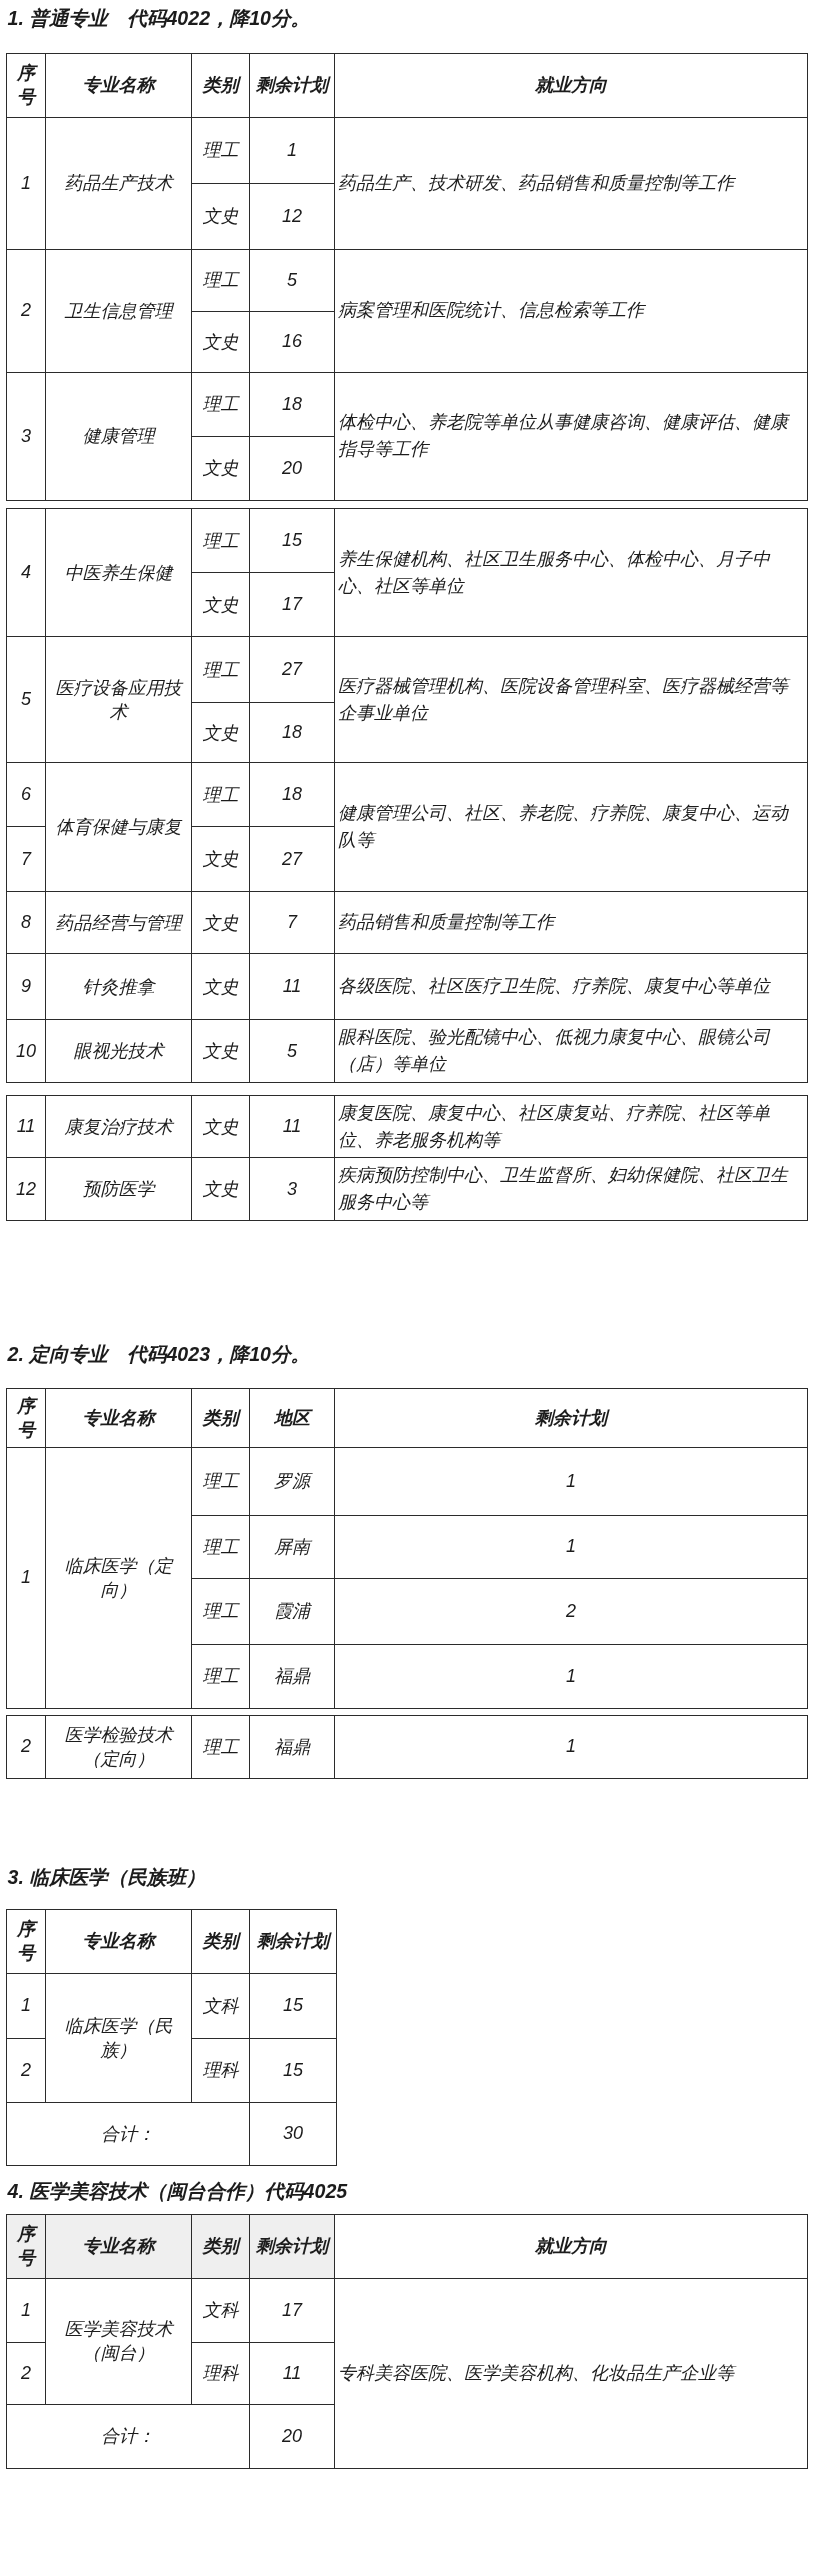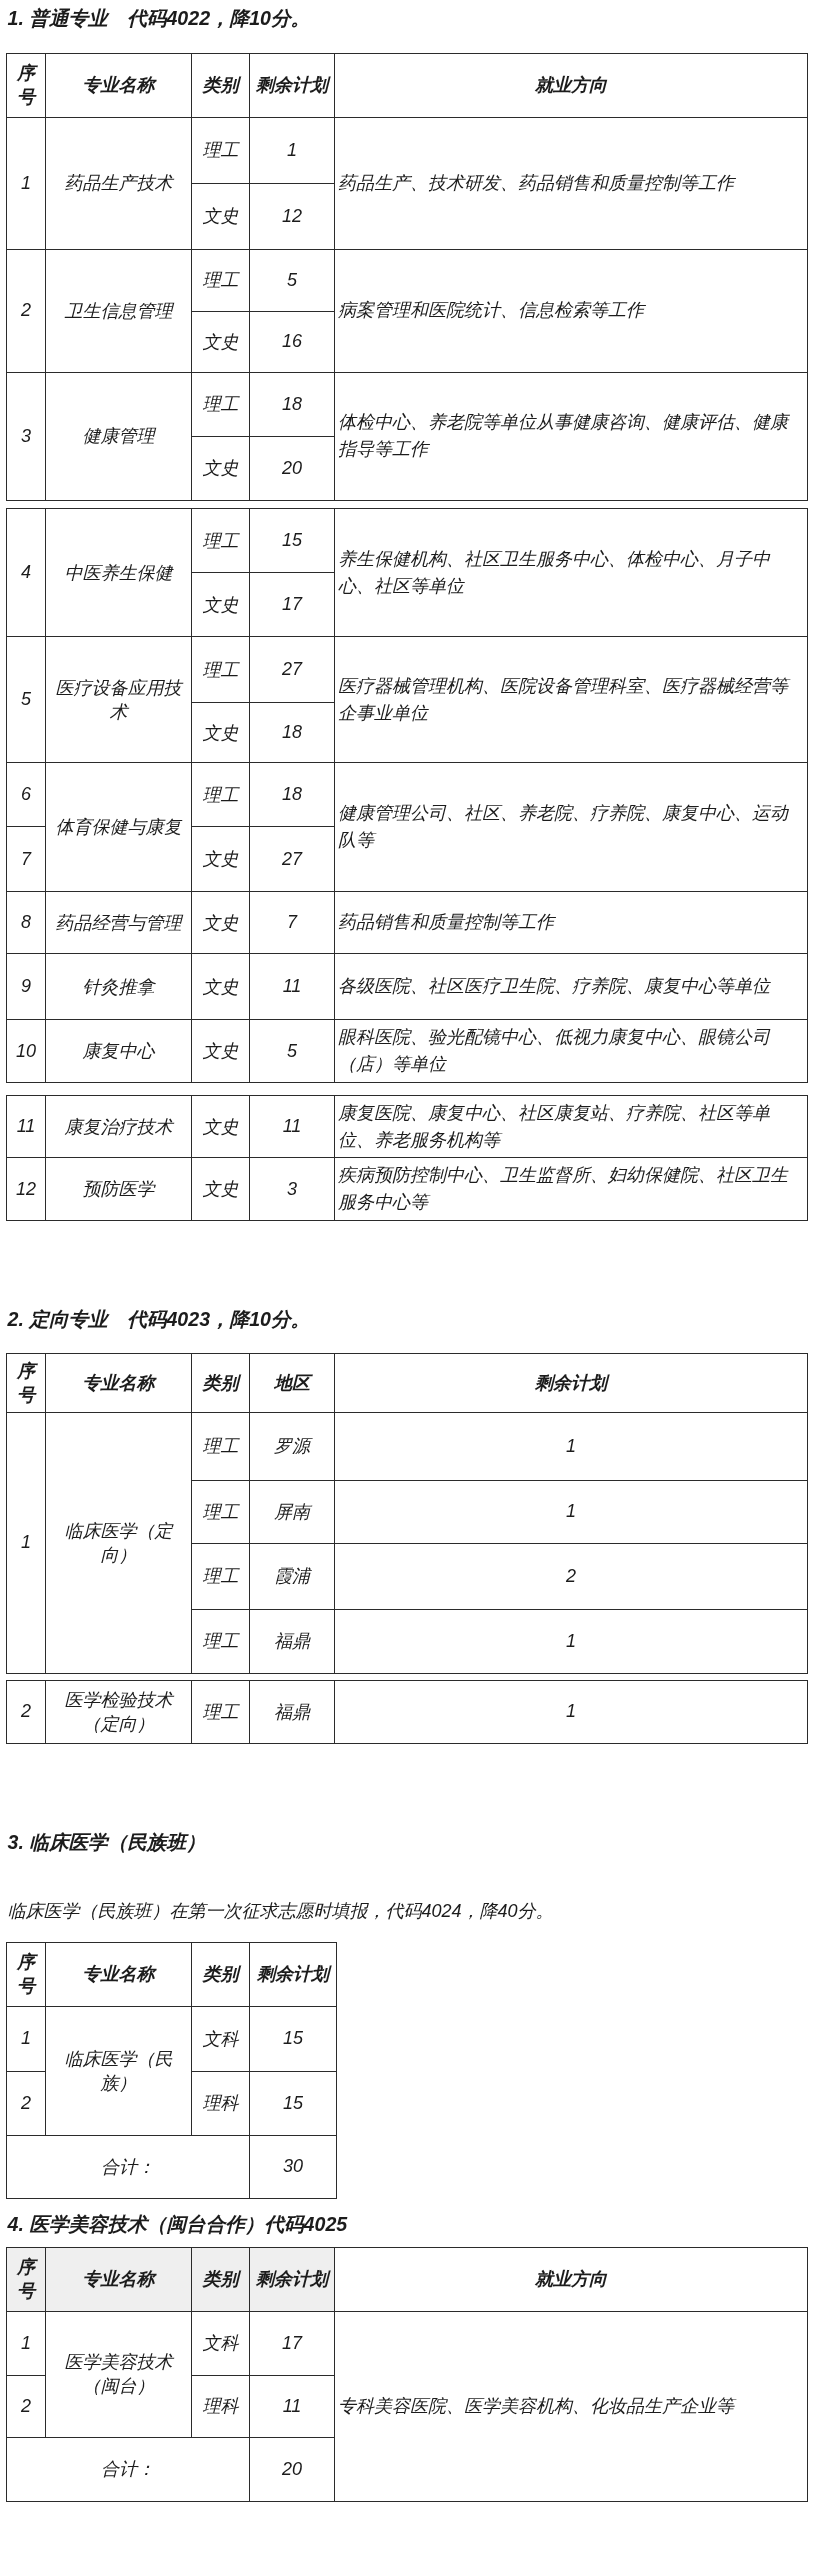--- a/index.html
+++ b/index.html
@@ -41,21 +41,21 @@
   td.jobs{
     text-align:left;
     padding:0 3px;
     line-height:1.5;
     margin-top:24px;
   }
   .gray{background:#efefef;}
   .mt-table1{margin-top:21px;}
   .mt-frag{margin-top:7.5px;}
   .mt-frag2{margin-top:12px;}
-  .h2-gap{margin-top:85px;}
+  .h2-gap{margin-top:120px;}
   .h3-gap{margin-top:85px;}
   .note-gap{margin-top:42px;}
   .t2a-gap{margin-top:19.6px;}
   .t2b-gap{margin-top:6px;}
   .t3-gap{margin-top:18px;}
   .h4-gap{margin-top:12px;}
   .t4-gap{margin-top:9px;}
   .pagetop{padding-top:4.5px;font-style:italic;}
 </style>
 </head>
@@ -169,21 +169,21 @@
     </tr>
     <tr style="height:66px">
       <td>9</td>
       <td>针灸推拿</td>
       <td>文史</td>
       <td>11</td>
       <td class="jobs">各级医院、社区医疗卫生院、疗养院、康复中心等单位</td>
     </tr>
     <tr style="height:63px">
       <td>10</td>
-      <td>康复中心</td>
+      <td>眼视光技术</td>
       <td>文史</td>
       <td>5</td>
       <td class="jobs">眼科医院、验光配镜中心、低视力康复中心、眼镜公司（店）等单位</td>
     </tr>
   </tbody>
     </table>
 
   <table class="wide mt-frag2">
     <colgroup>
         <col style="width:39px">
@@ -266,21 +266,20 @@
       <td>2</td>
       <td>医学检验技术（定向）</td>
       <td>理工</td>
       <td>福鼎</td>
       <td>1</td>
     </tr>
   </tbody>
     </table>
 
   <div class="heading h3-gap">3. 临床医学（民族班）</div>
-  <div class="note note-gap">临床医学（民族班）在第一次征求志愿时填报，代码4024，降40分。</div>
 
   <table class="narrow t3-gap">
     <colgroup>
         <col style="width:39px">
         <col style="width:146px">
         <col style="width:58px">
         <col style="width:87px">
       </colgroup>
     <tbody>
         <tr style="height:64px">

